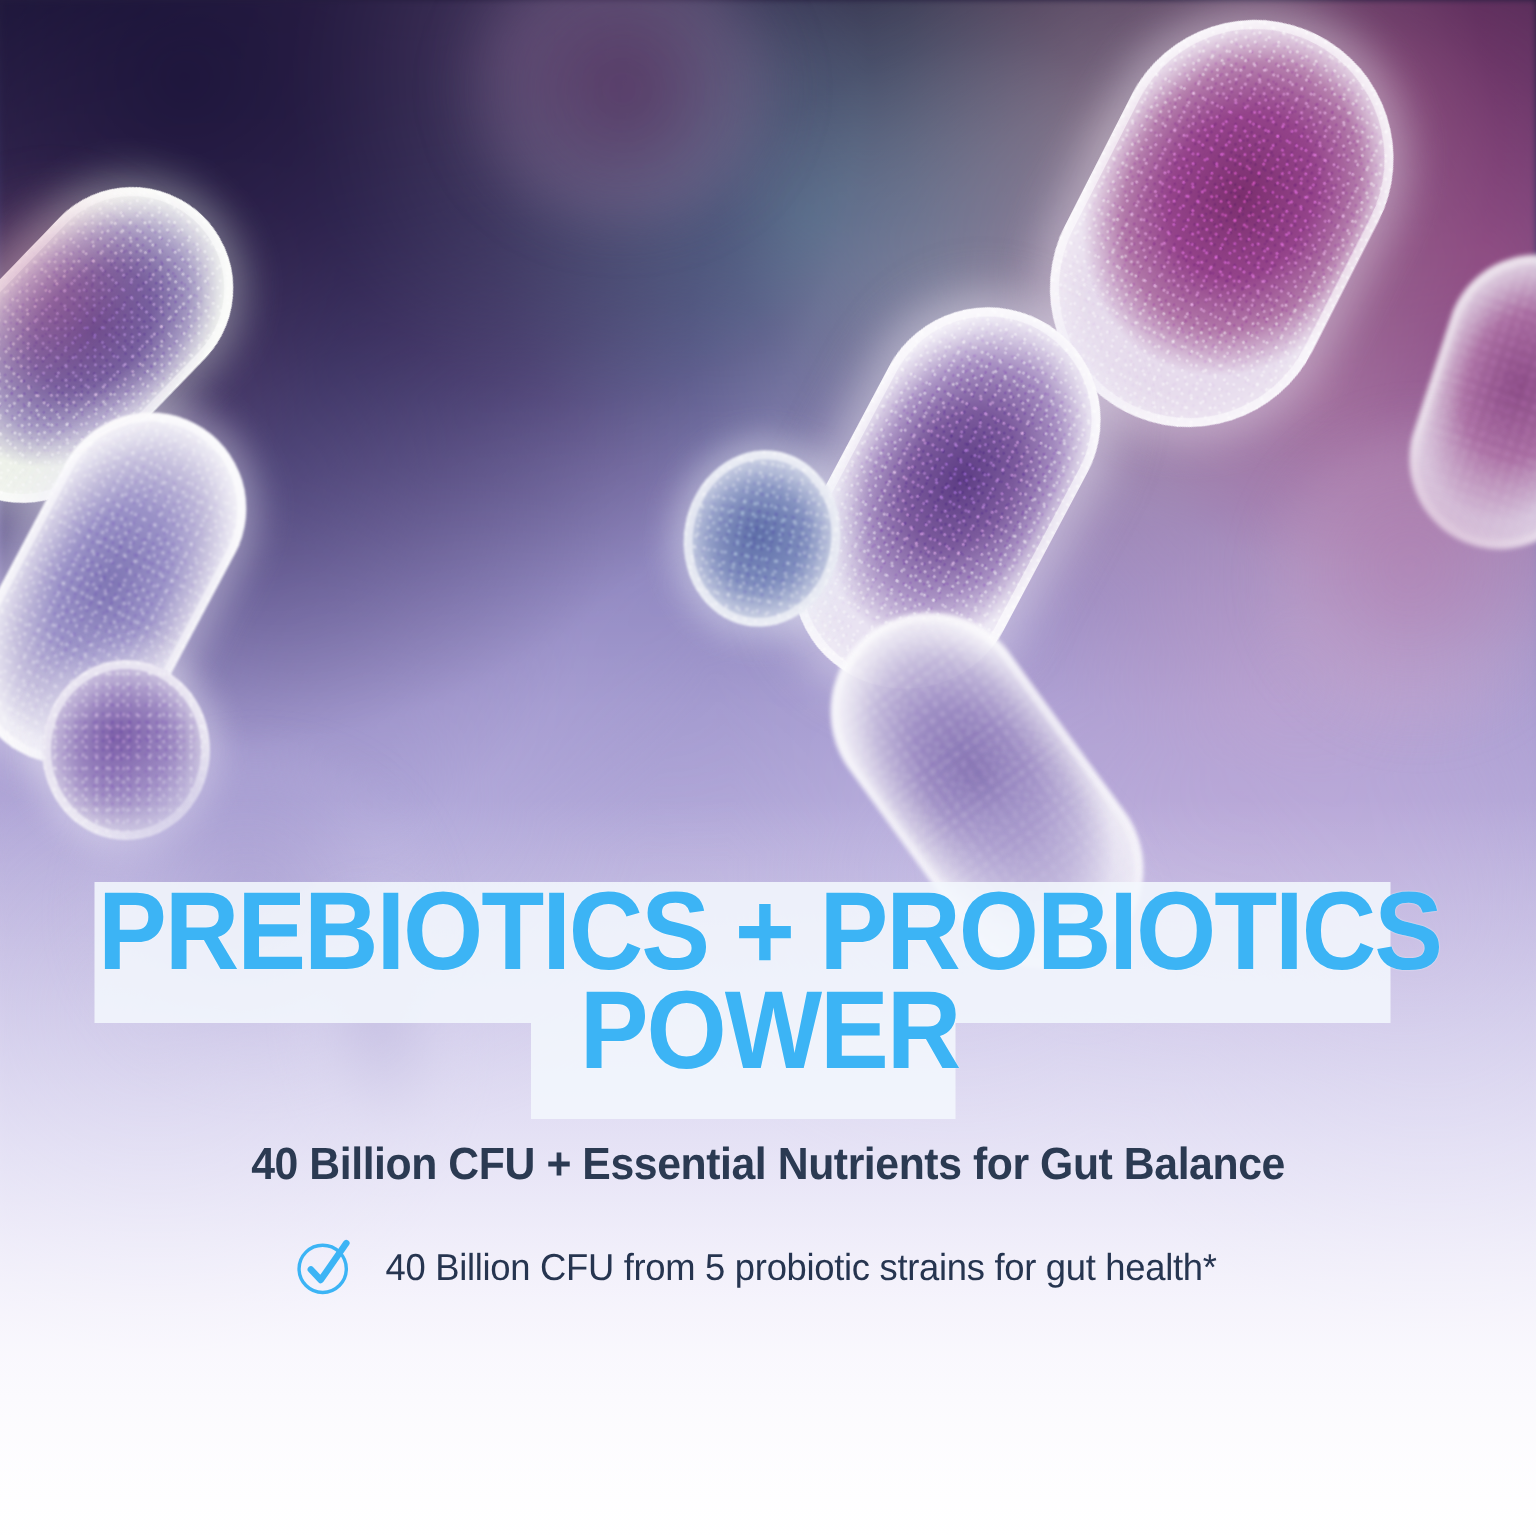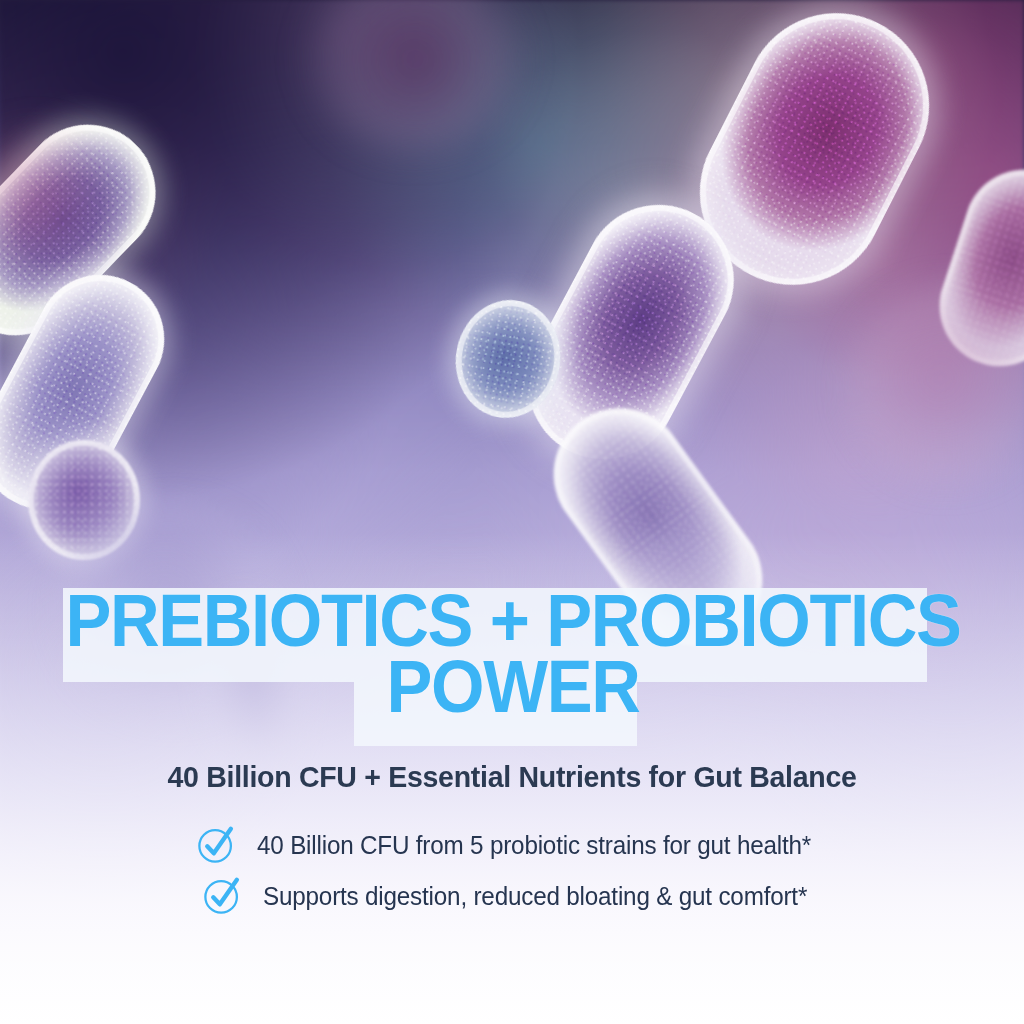--- a/index.html
+++ b/index.html
@@ -317,22 +317,15 @@
 
     <div class="bullet">
       <svg class="check-icon" viewBox="0 0 48 48">
         <circle cx="23" cy="25" r="18" fill="none" stroke="#3CB4F5" stroke-width="2.6"></circle>
         <path d="M14 25.5 L21.5 33.5 L41 5.5" fill="none" stroke="#3CB4F5" stroke-width="5" stroke-linecap="round" stroke-linejoin="round"></path>
       </svg>
       <span class="bullet-text">40 Billion CFU from 5 probiotic strains for gut health*</span>
     </div>
 
 
-    <div class="bullet">
-      <svg class="check-icon" viewBox="0 0 48 48">
-        <circle cx="23" cy="25" r="18" fill="none" stroke="#3CB4F5" stroke-width="2.6"></circle>
-        <path d="M14 25.5 L21.5 33.5 L41 5.5" fill="none" stroke="#3CB4F5" stroke-width="5" stroke-linecap="round" stroke-linejoin="round"></path>
-      </svg>
-      <span class="bullet-text">Supports digestion, reduced bloating &amp; gut comfort*</span>
-    </div>
 
   </div>
 </div>
 
 </body></html>

